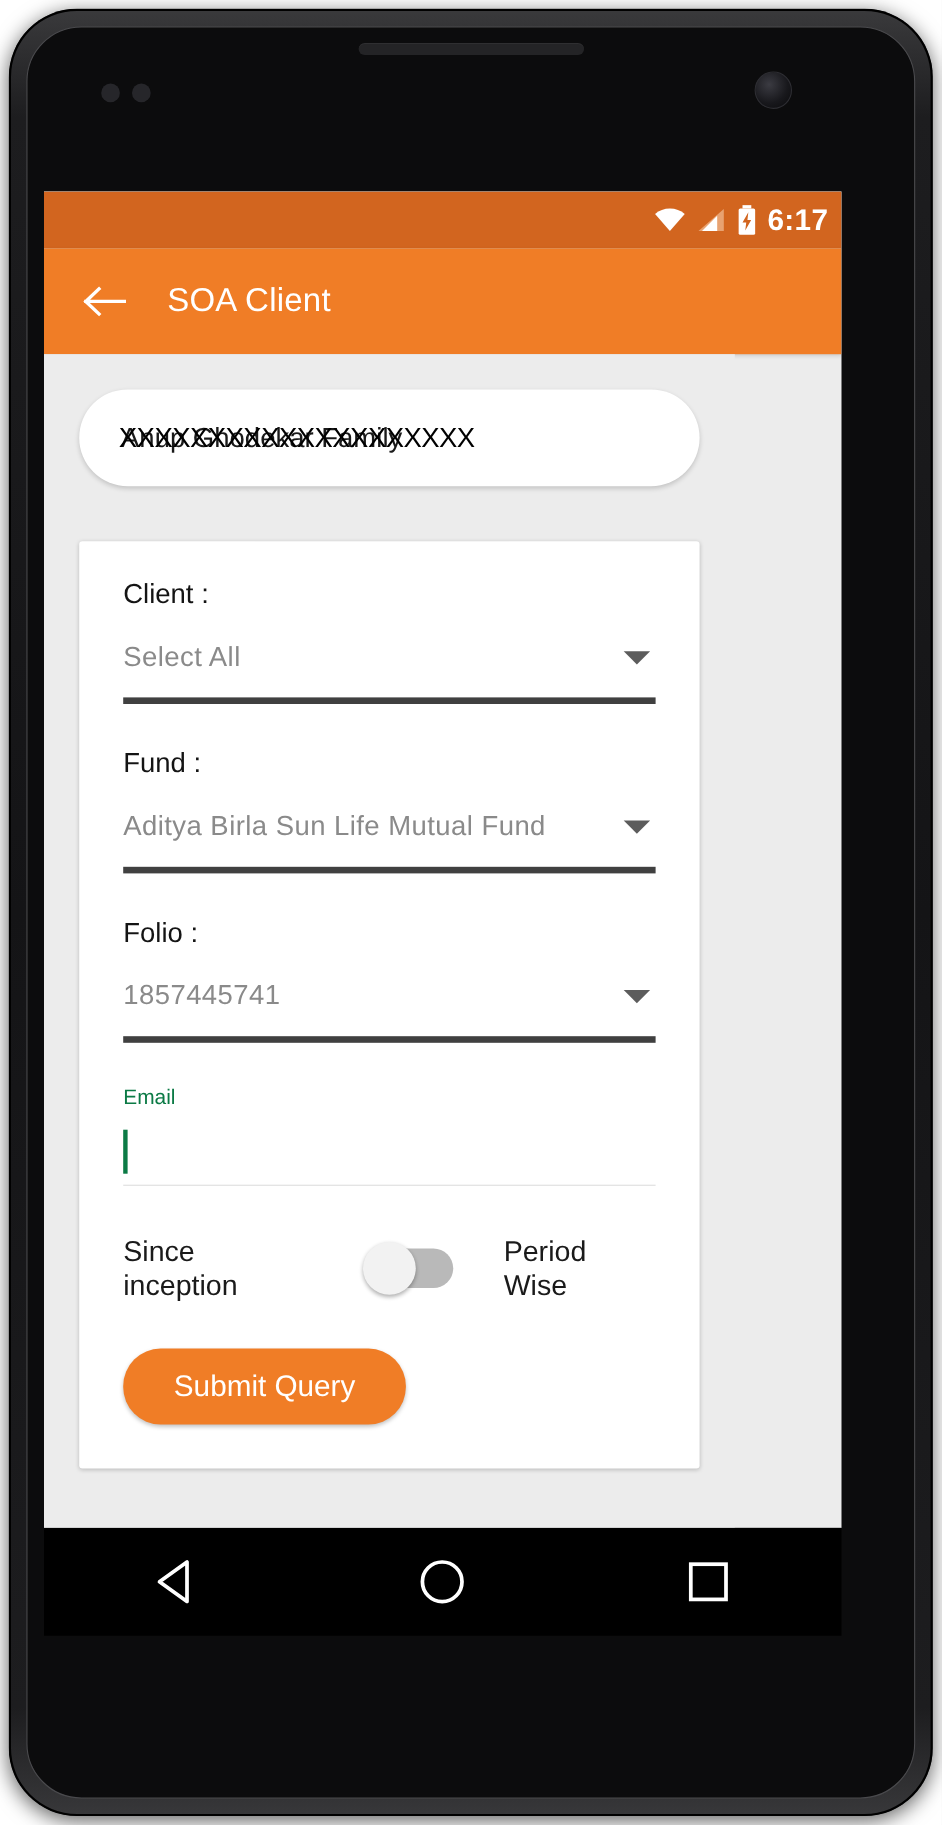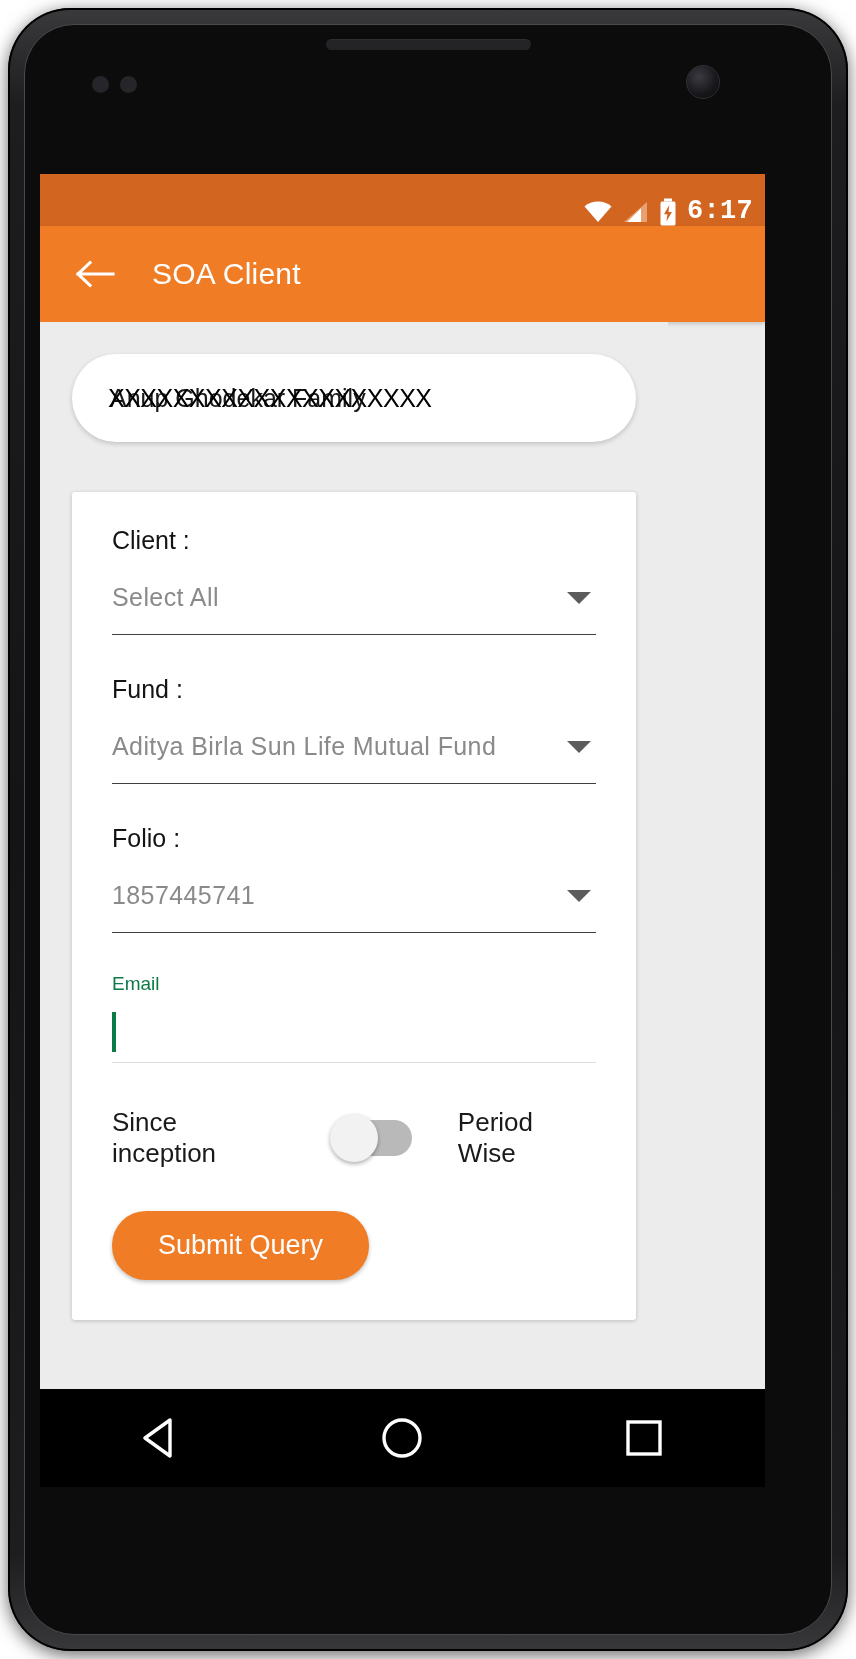--- a/index.html
+++ b/index.html
@@ -49,24 +49,23 @@
     left:40px; top:174px;
     width:725px; height:1215px;
     background:#ececec;
     overflow:hidden;
   }
 
   
   #status-bar {
     height:52px; width:100%;
     background:#d2651f;
-    display:flex; align-items:flex-end; justify-content:flex-end;
+    display:flex; align-items:center; justify-content:flex-end;
     padding-right:12px;
     color:#fff;
-    font-family:Liberation Mono, monospace;
   }
   #status-icons { display:flex; align-items:center; gap:9px; }
   .svg-ico { display:block; }
   #status-time {
     font-size:27px; font-weight:bold; letter-spacing:.3px;
     margin-left:10px; color:#ffffff;
   }
 
   
   #app-bar {
@@ -120,21 +119,21 @@
     box-shadow:0 1px 4px rgba(0,0,0,.2);
     padding:34px 40px 40px 40px;
   }
 
   .field-group { padding-bottom:8px; }
   .field-label {
     font-size:25px; color:#141414; margin-bottom:28px;
   }
   .field-row {
     display:flex; align-items:center; justify-content:space-between;
-    border-bottom:1px solid #404040;
+    border-bottom:6px solid #404040;
     padding-bottom:22px;
     margin-bottom:32px;
     cursor:pointer;
   }
   .field-value {
     font-size:25px; color:#8a8a8a; letter-spacing:.4px;
   }
   .caret { flex:0 0 auto; margin-right:4px; }
 
   

